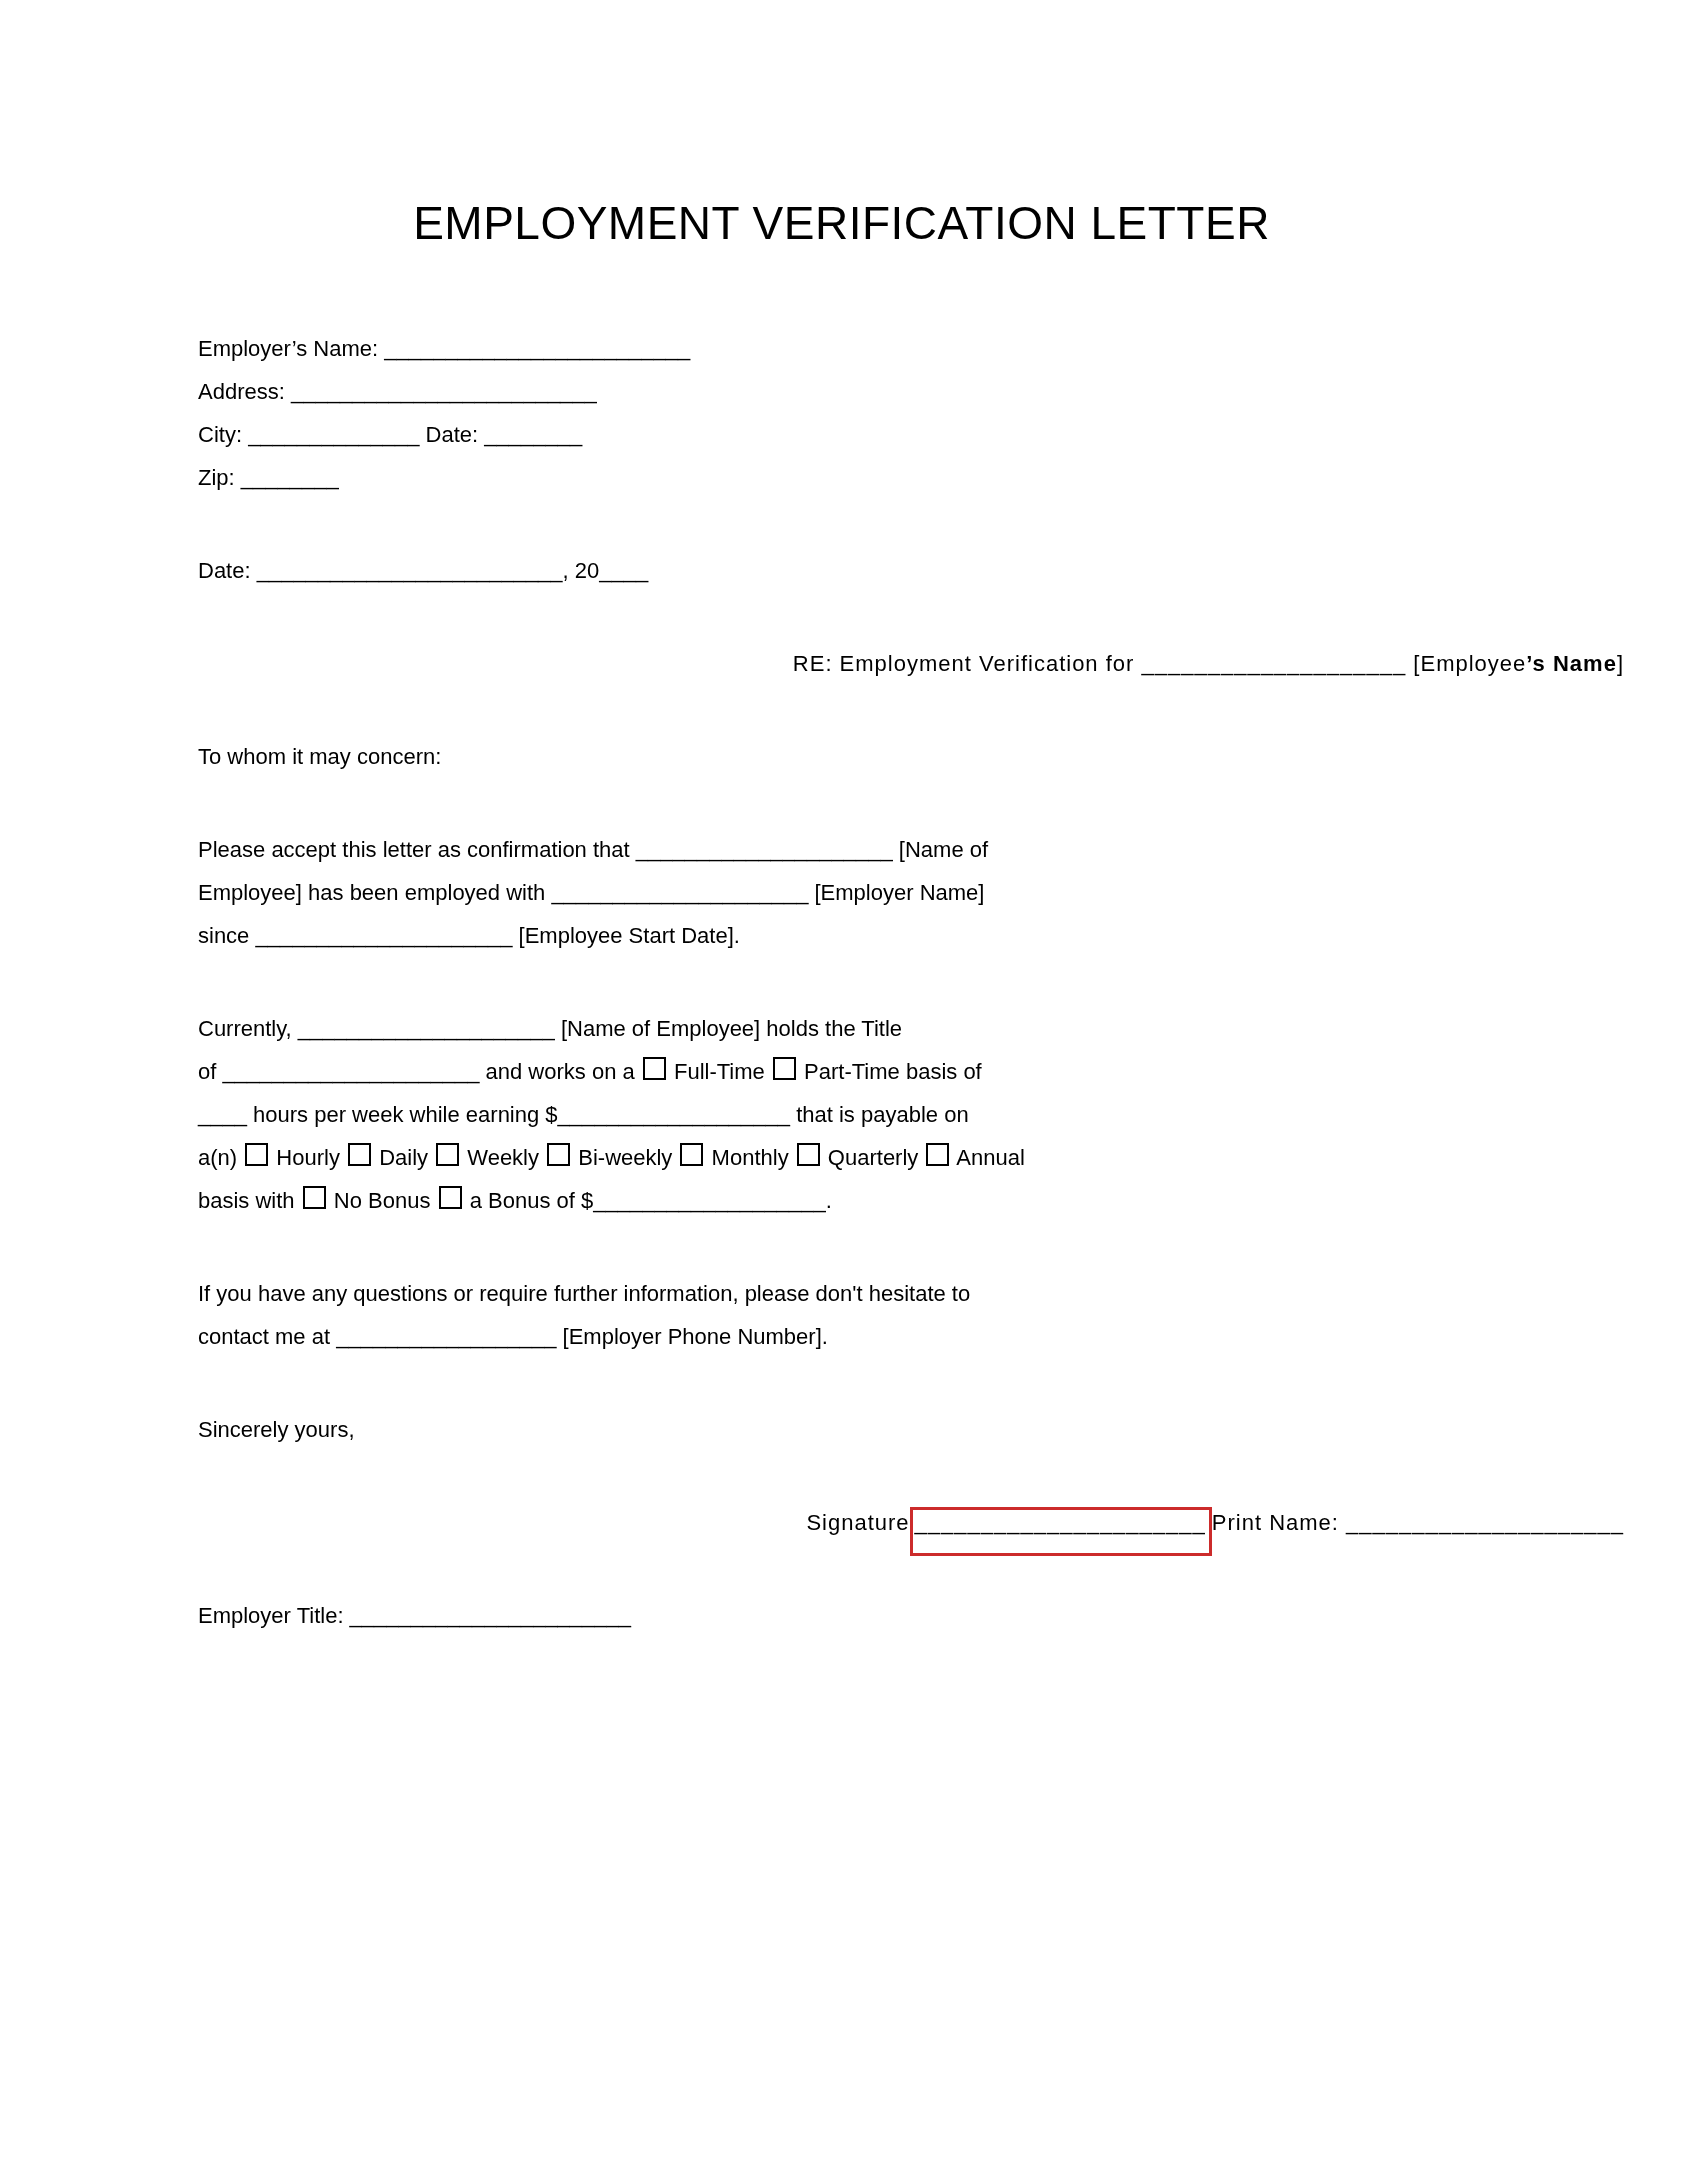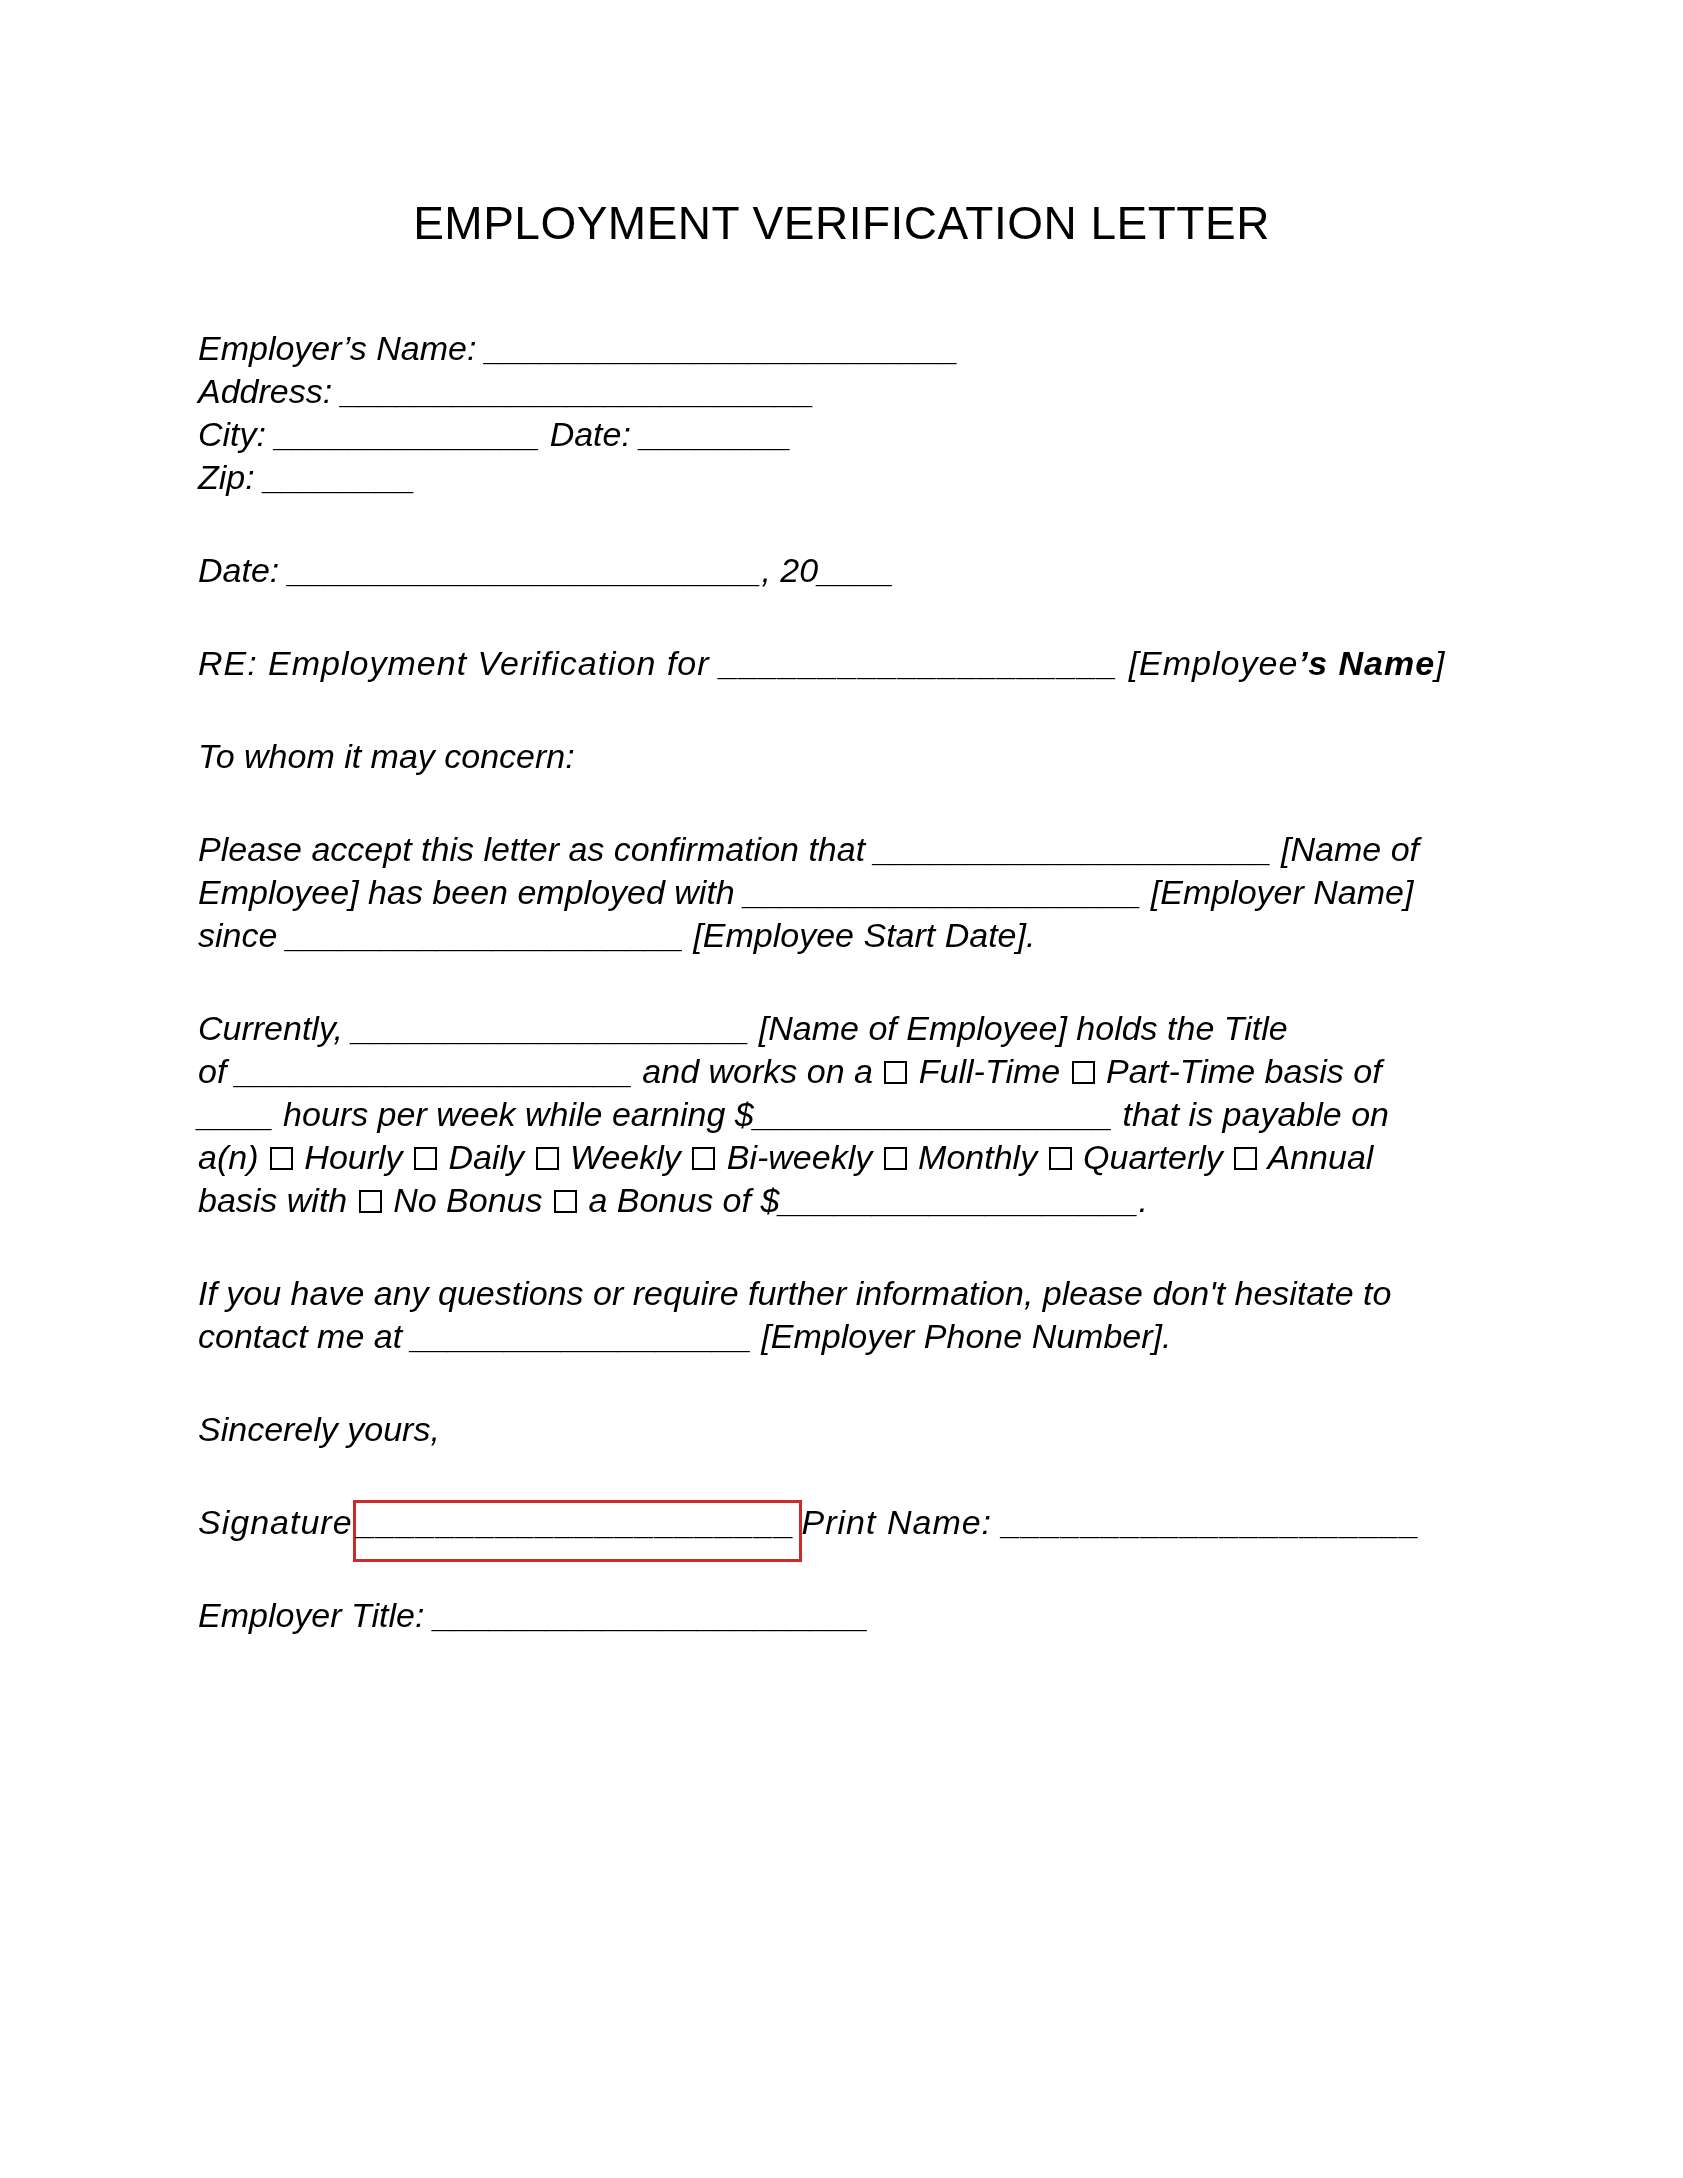--- a/index.html
+++ b/index.html
@@ -17,25 +17,24 @@
     text-align:center;
     font-size:46px;font-weight:400;
     letter-spacing:0.5px;
     white-space:pre;
   }
   .content{
     position:absolute;left:198px;top:327px;right:59px;
   }
   .block + .block{margin-top:50px;}
   .line{
-    font-size:34px;line-height:43px;
+    font-size:22px;line-height:43px;
     white-space:pre-wrap;
-    font-style:italic;
   }
-  .line.tracked{letter-spacing:1px;}
+  .line.tracked{letter-spacing:1px;text-align:right;}
   .seg-bold{font-weight:700;}
   .checkbox{
     display:inline-block;
     width:19px;height:19px;
     border:2px solid #000;
     vertical-align:-1px;
     margin:0 2px;
   }
   .sig-box{
     border:3px solid #cc2b2b;

